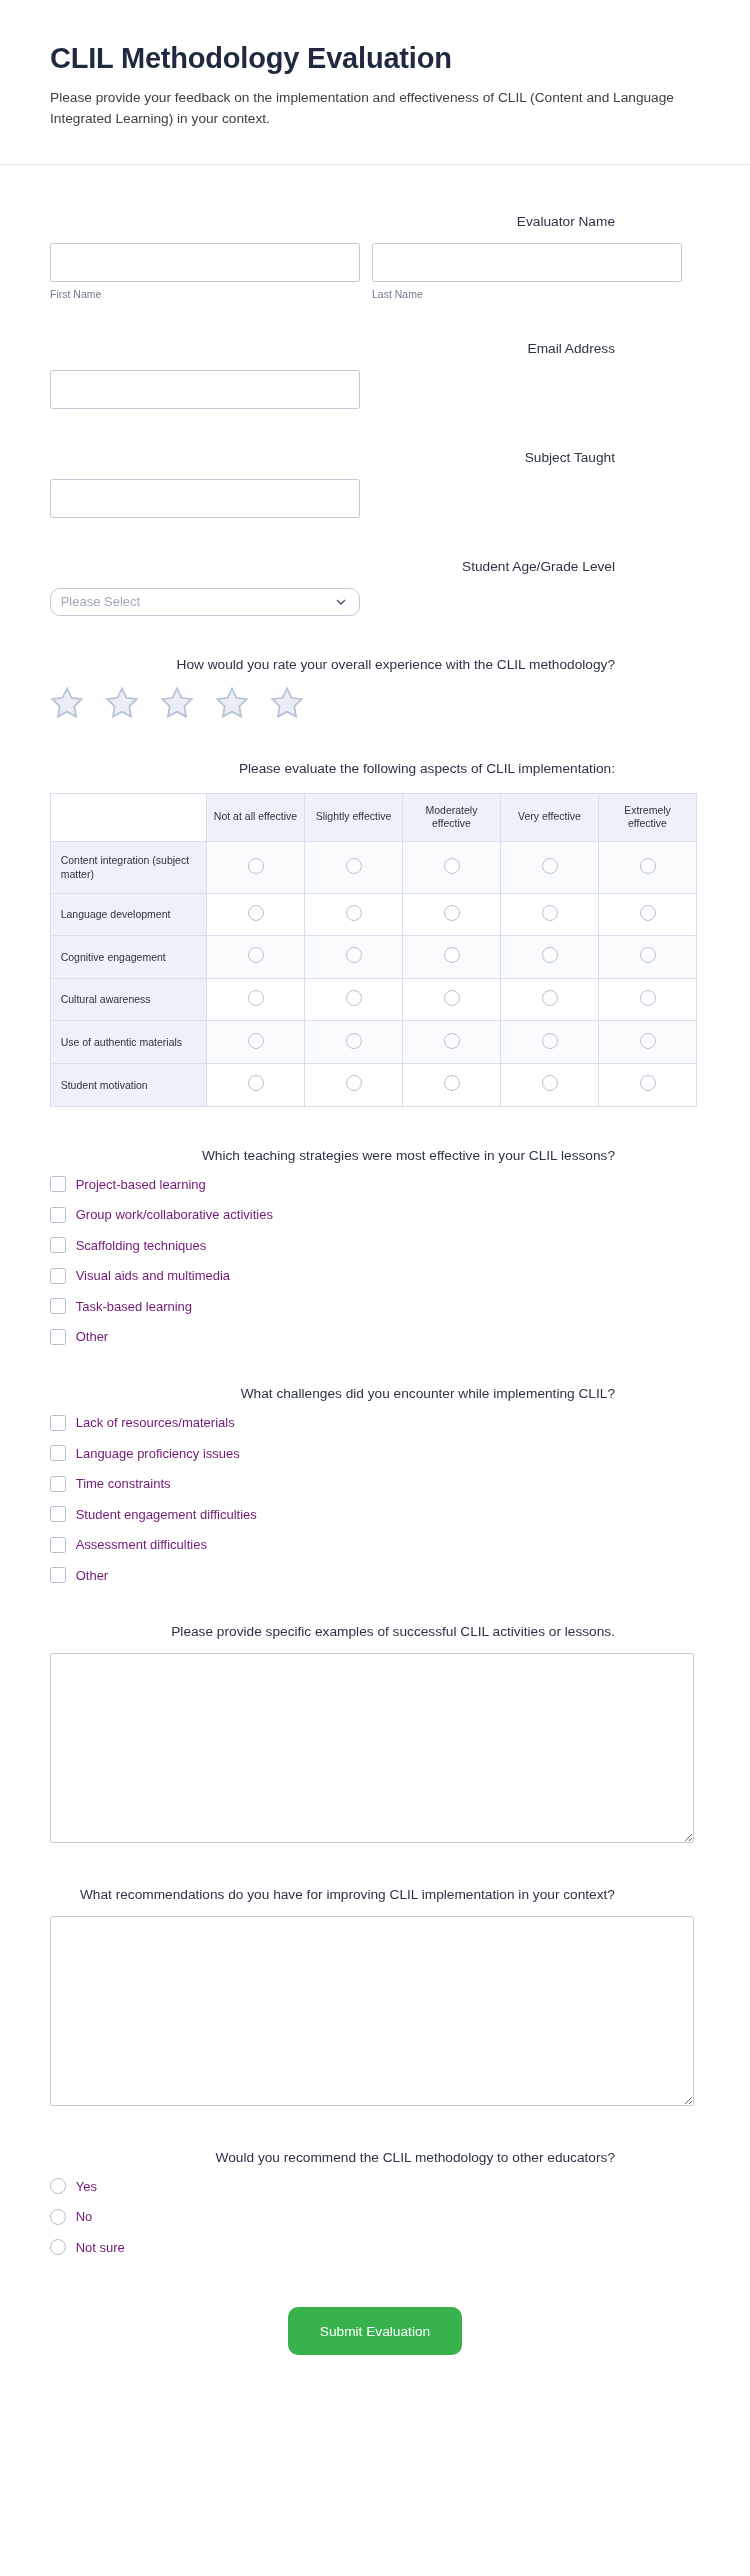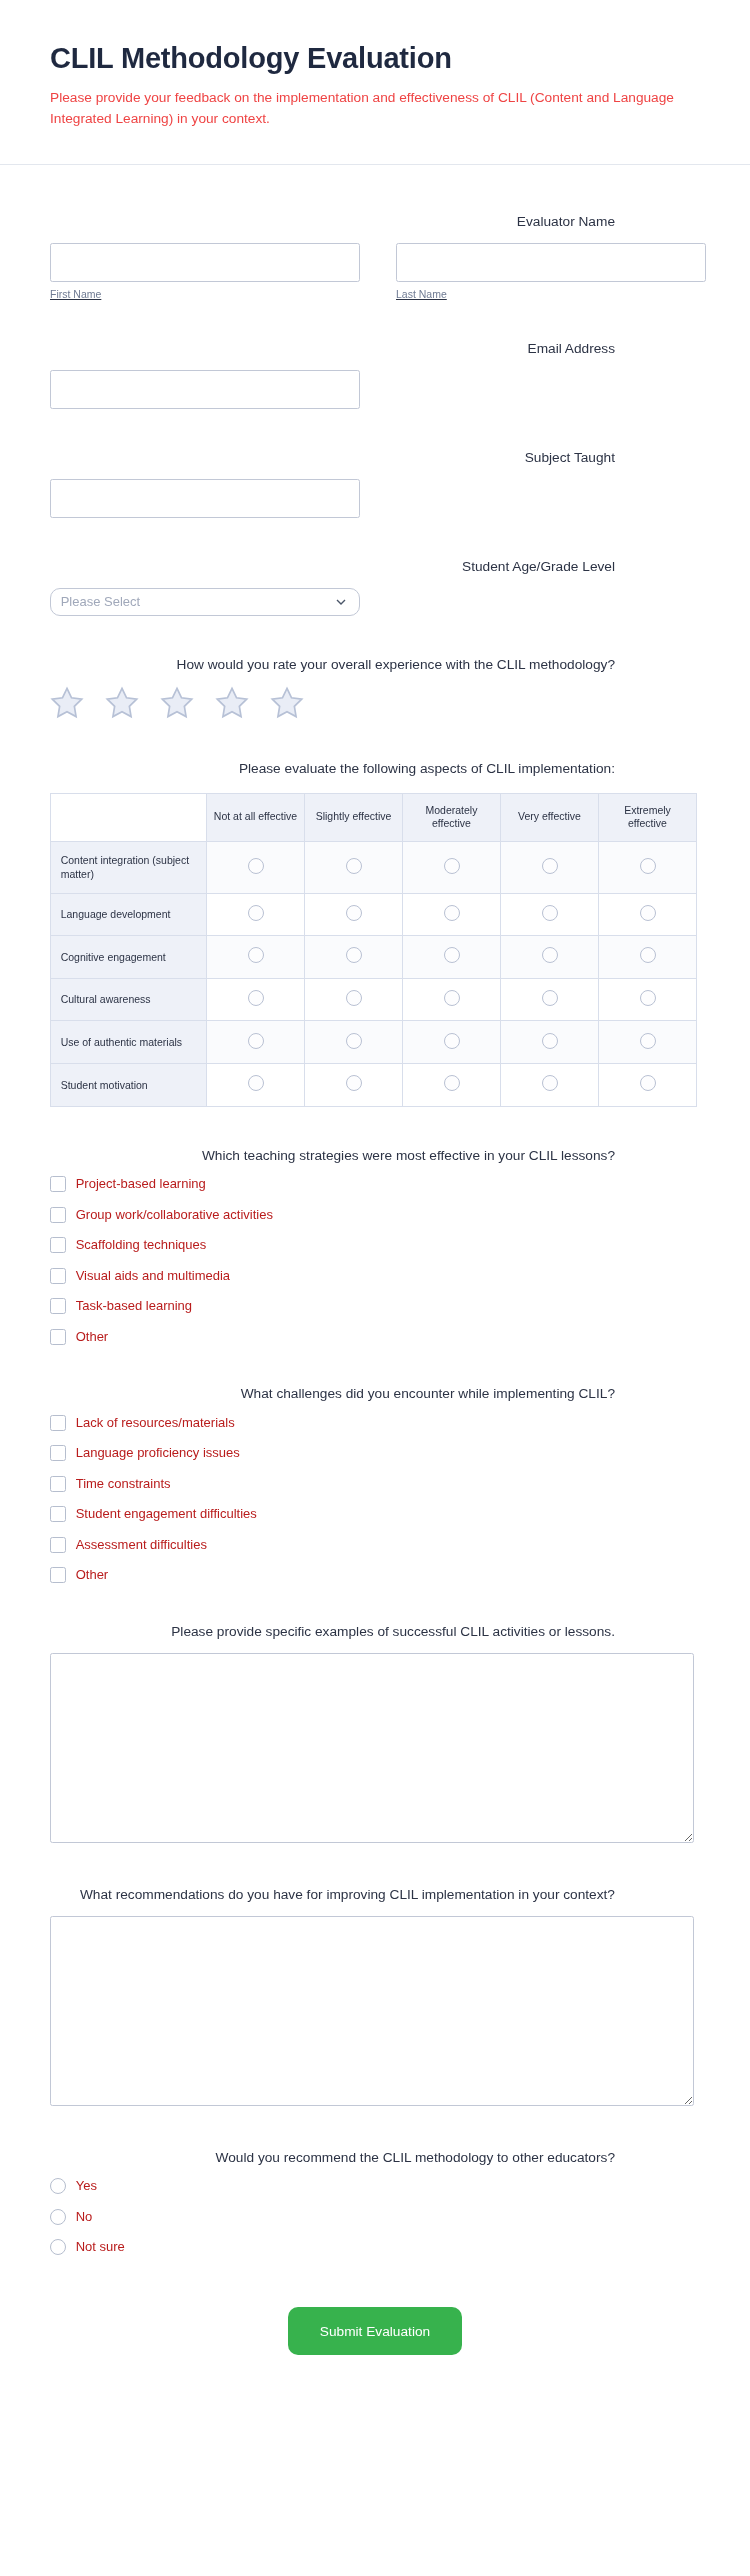--- a/index.html
+++ b/index.html
@@ -18,21 +18,21 @@
     margin: 0 0 13px 0;
     font-size: 29px;
     font-weight: 700;
     color: #1f2940;
     letter-spacing: -0.2px;
   }
   .form-subtitle {
     margin: 0;
     font-size: 13.7px;
     line-height: 1.5;
-    color: #ef4444;
+    color: #404040;
     max-width: 629px;
   }
   .divider {
     border: none;
     border-top: 0.8px solid #e3e7ee;
     margin: 35px 0 0 0;
   }
 
   
   .content { padding: 48px 50px 0 50px; }
@@ -58,21 +58,21 @@
     border: 0.8px solid var(--input-border, #c2c8d6);
     border-radius: 2.4px;
     padding: 0 9.7px;
     font-family: inherit;
     font-size: 13px;
     color: #2c3345;
     background: #fff;
     outline: none;
     width: 310px;
   }
-  .name-row { display: flex; gap: 36px; text-decoration: underline; }
+  .name-row { display: flex; gap: 12px; }
   .name-col { flex: 0 0 310px; }
   .name-col .text-input { width: 100%; }
 
   
   .select-box {
     width: 310px;
     height: 28px;
     border: 0.8px solid var(--input-border, #c2c8d6);
     border-radius: 10px;
     background: #fff;
@@ -130,24 +130,25 @@
     width: 16px; height: 16px;
     border-radius: 50%;
     border: 0.8px solid #b9c1d3;
     background: #fdfdfe;
     cursor: pointer;
   }
 
   
   .opt {
     display: flex;
+    align-items: center;
     gap: 9.7px;
     margin-bottom: 14.5px;
     font-size: 13px;
-    color: #b91c1c;
+    color: #701a75;
     cursor: pointer;
   }
   .opt:last-child { margin-bottom: 0; }
   .checkbox {
     flex: 0 0 auto;
     width: 16px; height: 16px;
     border: 0.8px solid #b6bece;
     border-radius: 2.4px;
     background: #fff;
   }

